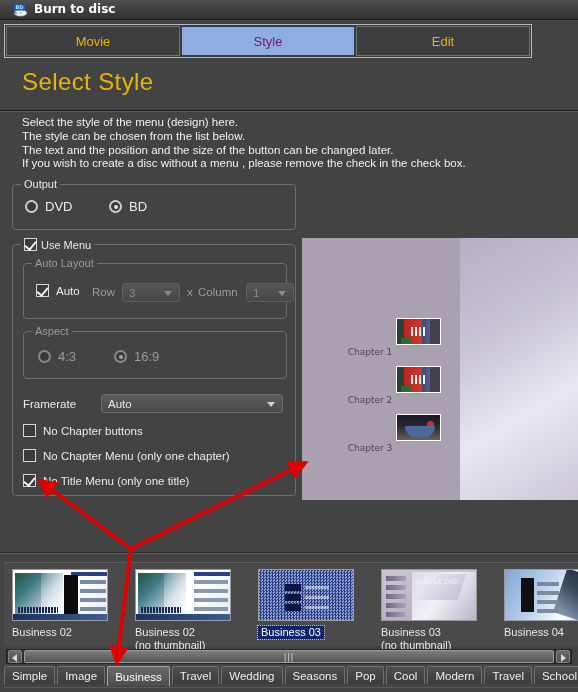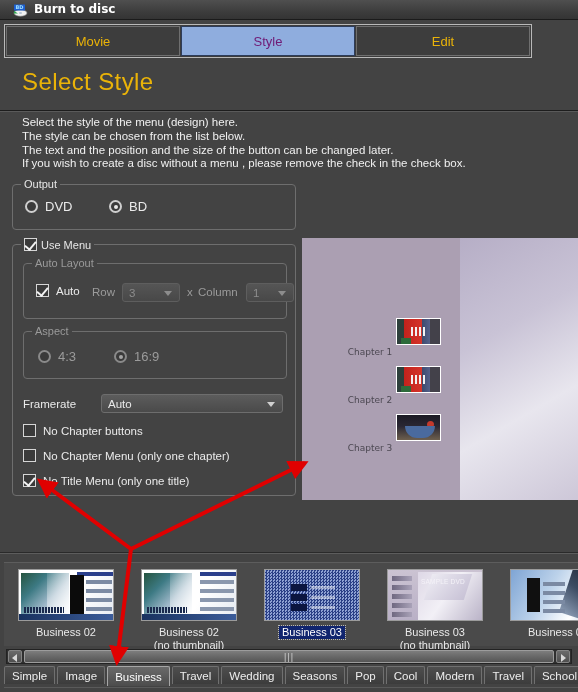--- a/index.html
+++ b/index.html
@@ -190,21 +190,21 @@
   #strip {
     position: absolute; left: 4px; top: 562px; width: 574px; height: 84px;
     background: #4a4a4a; border-top: 1px solid #5d5d5d;
   }
   #strip-divider {
     position: absolute; left: 0; top: 552px; width: 578px; height: 2px;
     background: linear-gradient(to bottom, #2a2a2a 0, #2a2a2a 1px, #5d5d5d 1px, #5d5d5d 2px);
   }
   .style-item {
     position: absolute; top: 6px; width: 108px;
-    display: flex; flex-direction: column; align-items: center;
+    display: flex; flex-direction: column; align-items: flex-start;
   }
   .style-thumb {
     width: 96px; height: 52px; position: relative; overflow: hidden;
     background: #ffffff; border: 1px solid #9b9b9b;
   }
   .style-caption {
     margin-top: 5px; color: #e9e9e9; font-size: 11px; text-align: center;
     line-height: 13px;
   }
   .style-caption.selected {

